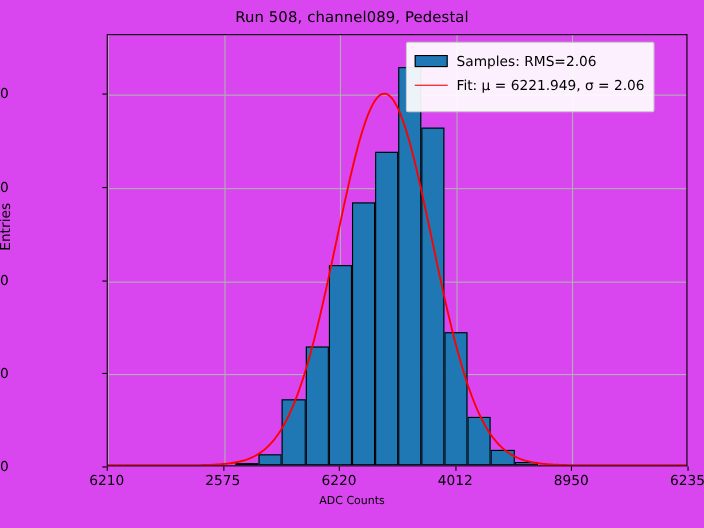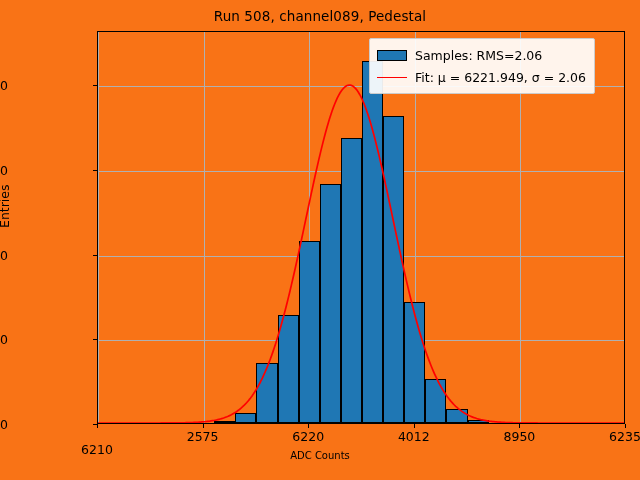--- a/index.html
+++ b/index.html
@@ -10,21 +10,21 @@
   body {
     width: 640px;
     height: 480px;
     font-family: "DejaVu Sans", sans-serif;
     overflow: hidden;
   }
   #figure {
     position: relative;
     width: 640px;
     height: 480px;
-    background: #f97316;
+    background: #d946ef;
   }
   #plot-title {
     position: absolute;
     left: 0;
     top: 8px;
     width: 640px;
     text-align: center;
     font-size: 13.5px;
     color: #000000;
     letter-spacing: 0.1px;
@@ -118,21 +118,21 @@
     font-size: 10px;
     color: #000000;
   }
   #legend {
     position: absolute;
     left: 369px;
     top: 38px;
     border: 1px solid #cccccc;
     background: rgba(255,255,255,0.92);
     border-radius: 2px;
-    padding: 5px 8px 5px 7px;
+    padding: 5px 8px 13px 7px;
     box-sizing: border-box;
   }
   .legend-row {
     display: flex;
     align-items: center;
     height: 22px;
   }
   .legend-swatch-patch {
     width: 30px;
     height: 11px;
@@ -200,21 +200,21 @@
       <div class="ytick-label" style="top: 339.302px;">50000</div>
       <div class="ytick-mark" style="top: 339.302px;"></div>
       <div class="ytick-label" style="top: 254.603px;">100000</div>
       <div class="ytick-mark" style="top: 254.603px;"></div>
       <div class="ytick-label" style="top: 169.905px;">150000</div>
       <div class="ytick-mark" style="top: 169.905px;"></div>
       <div class="ytick-label" style="top: 85.2069px;">200000</div>
       <div class="ytick-mark" style="top: 85.2069px;"></div>
     </div>
   <div id="xticks">
-      <div class="xtick-label" style="left: 97px; margin-top: 13px;">6210</div>
+      <div class="xtick-label" style="left: 97px;">6210</div>
       <div class="xtick-mark" style="left: 97px;"></div>
       <div class="xtick-label" style="left: 202.6px;">2575</div>
       <div class="xtick-mark" style="left: 202.6px;"></div>
       <div class="xtick-label" style="left: 308.2px;">6220</div>
       <div class="xtick-mark" style="left: 308.2px;"></div>
       <div class="xtick-label" style="left: 413.8px;">4012</div>
       <div class="xtick-mark" style="left: 413.8px;"></div>
       <div class="xtick-label" style="left: 519.4px;">8950</div>
       <div class="xtick-mark" style="left: 519.4px;"></div>
       <div class="xtick-label" style="left: 625px;">6235</div>

